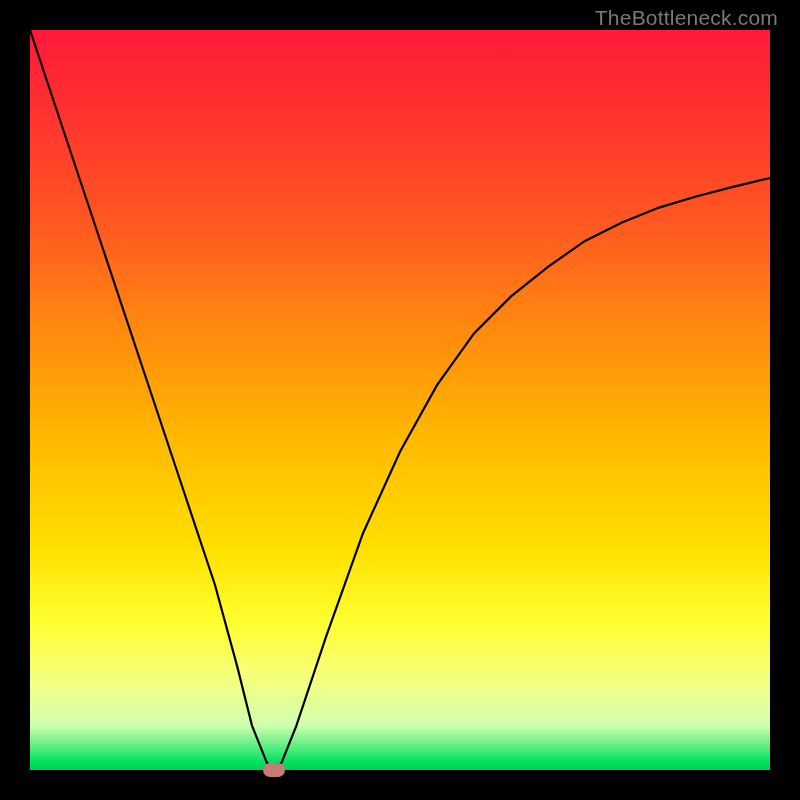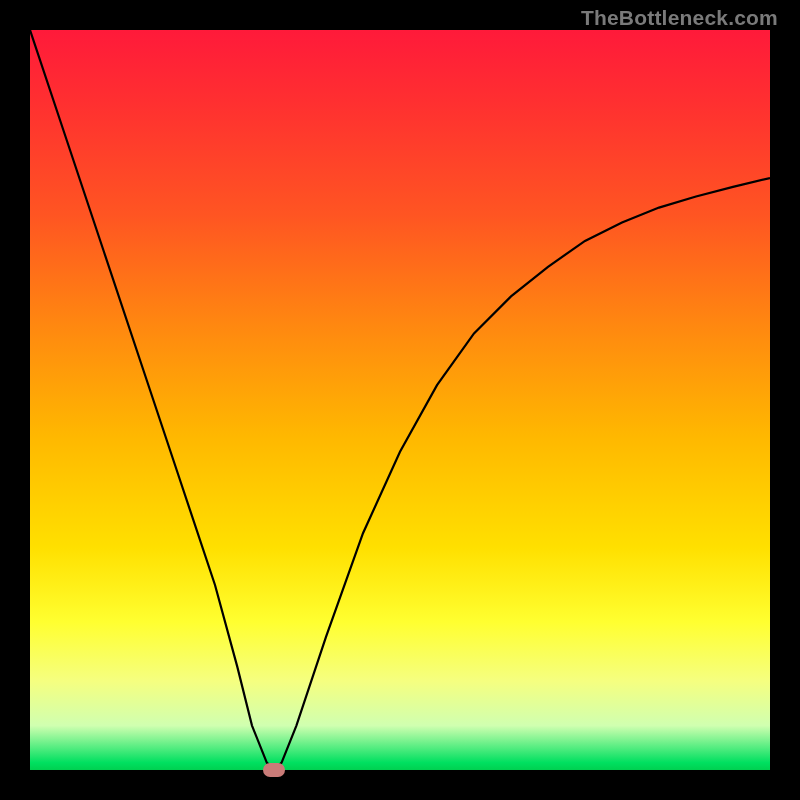--- a/index.html
+++ b/index.html
@@ -23,21 +23,21 @@
       #00e060 99%,
       #00d050 100%
     );
   }
   .watermark {
     position: absolute;
     top: 6px;
     right: 22px;
     color: #7a7a7a;
     font-size: 21px;
-    font-weight: 700;
+    font-weight: 400;
     letter-spacing: 0.2px;
     z-index: 5;
   }
   svg.curve { position: absolute; left: 0; top: 0; width: 740px; height: 740px; }
   .marker {
     position: absolute;
     width: 22px;
     height: 14px;
     background: #c97b78;
     border-radius: 7px;

